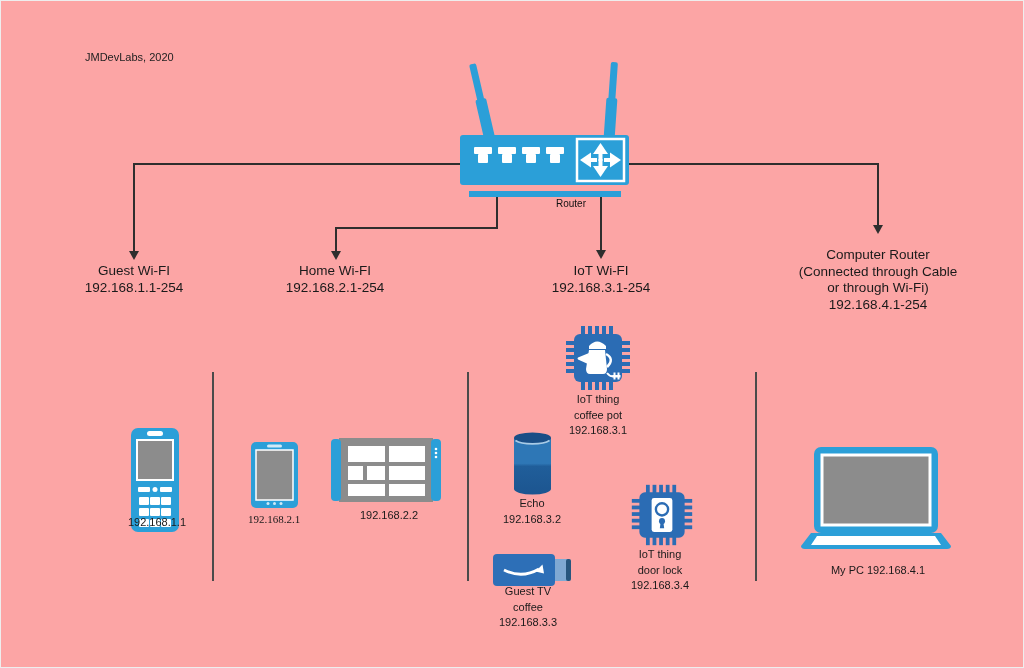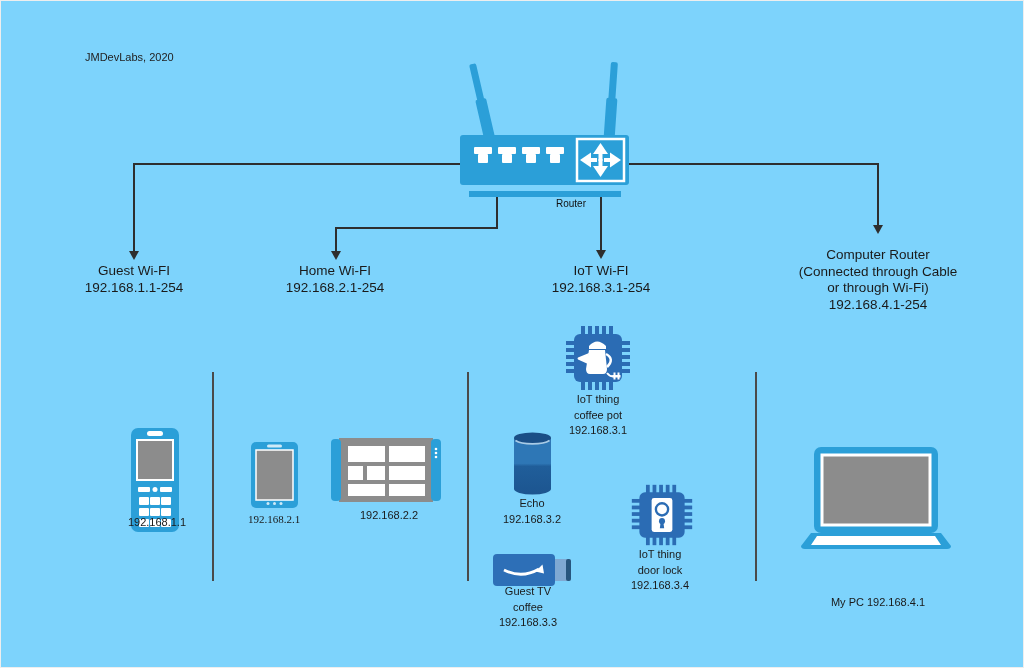--- a/index.html
+++ b/index.html
@@ -1,17 +1,17 @@
 <!DOCTYPE html>
 <html style="--router-blue: #2B9FD8; --chip-blue: #2B6CB4; --device-gray: #8C8C8C; --echo-top: #1A4E86; --echo-body-light: #2E77B6; --echo-body-dark: #1C5590; --fire-tv-blue: #2D6FB7; --fire-tv-connector: #7FA9D3; --connector-line: #2E2E2E; --divider-line: #4A4A4A; --text: #1A1A1A;"><head>
 <meta charset="utf-8">
 <style>
   html,body{margin:0;padding:0;background:#fff;}
   #canvas{
-    position:relative;width:1024px;height:668px;background:#7dd3fc;
+    position:relative;width:1024px;height:668px;background:#fca5a5;
     font-family:"Liberation Sans", sans-serif;color:var(--text,#1a1a1a);
     overflow:hidden;border:1px solid #eee;box-sizing:border-box;padding-left:16px;
   }
   .abs{position:absolute;}
   .watermark{font-size:11px;color:#222;}
   .cline{position:absolute;background:var(--connector-line,#2e2e2e);}
   .arrow-down{
     position:absolute;width:0;height:0;
     border-left:5px solid transparent;border-right:5px solid transparent;
     border-top:9px solid var(--connector-line,#2e2e2e);
@@ -281,15 +281,15 @@
   </div>
 
   <div class="abs" style="left:800px;top:446px;">
     <svg width="150" height="102" viewBox="0 0 150 102">
       <rect x="13" y="0" width="124" height="86" rx="7" fill="var(--router-blue)"></rect>
       <rect x="21" y="8" width="108" height="70" fill="var(--device-gray)" stroke="#ffffff" stroke-width="3"></rect>
       <path d="M10,86 L140,86 L150,99 Q150,102 146,102 L4,102 Q0,102 0,99 Z" fill="var(--router-blue)"></path>
       <polygon points="16,89 134,89 140,98 10,98" fill="#ffffff"></polygon>
     </svg>
   </div>
-  <div class="dev-label" style="left:787px;top:562px;width:180px;margin-top:32px;">My PC 192.168.4.1</div>
+  <div class="dev-label" style="left:787px;top:562px;width:180px;">My PC 192.168.4.1</div>
 
 </div>
 
 </body></html>

